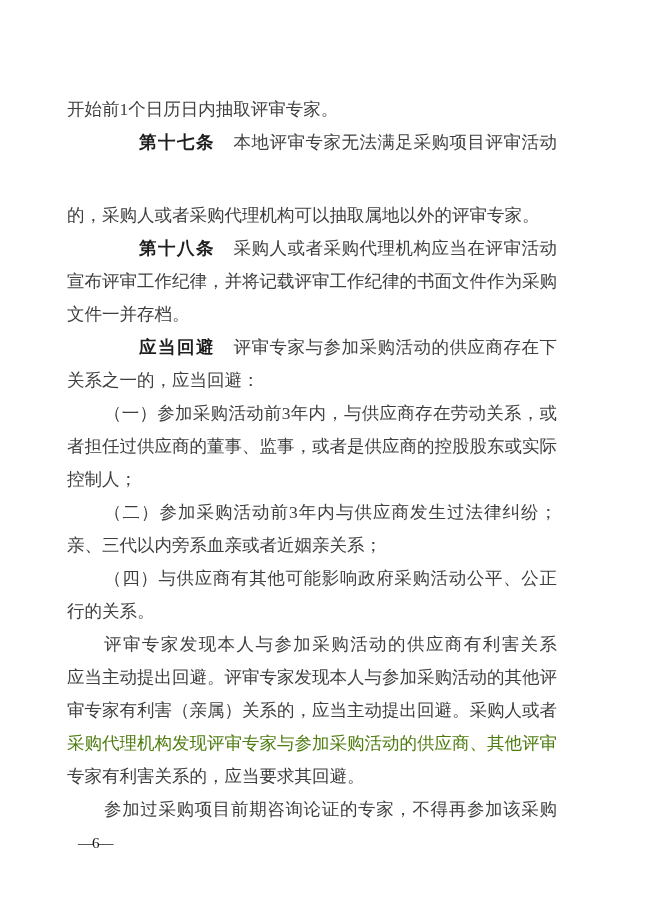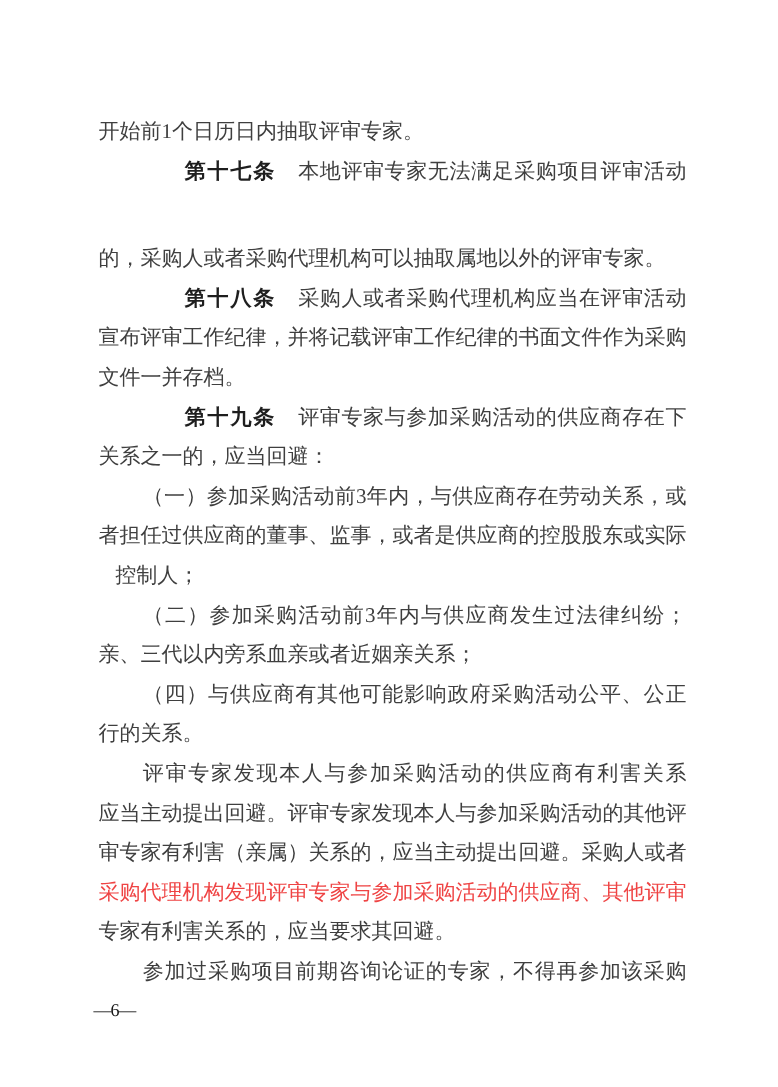--- a/index.html
+++ b/index.html
@@ -10,21 +10,21 @@
   .page {
     position: relative;
     width: 648px;
     height: 906px;
     background: #ffffff;
     overflow: hidden;
     font-family: "Liberation Serif", "DejaVu Serif", serif;
   }
   .content {
     position: absolute;
-    left: 82px;
+    left: 67px;
     top: 93px;
     width: 490px;
   }
   .line {
     height: 33px;
     line-height: 33px;
     font-size: 17.5px;
     color: #3f3f3f;
     text-align: justify;
     text-align-last: left;
@@ -63,30 +63,30 @@
 <body>
 
 <div class="page" style="background: rgb(255, 255, 255);">
   <div class="content">
       <div class="line" style="color: rgb(63, 63, 63);"><span class="txt">开始前1个日历日内抽取评审专家。</span></div>
       <div class="line fill indented" style="color: rgb(63, 63, 63);"><span class="bold" style="color: rgb(30, 30, 30);">第十七条</span><span class="gap"></span><span class="txt">本地评审专家无法满足采购项目评审活动需要</span></div>
       <div class="line" style="color: rgb(63, 63, 63); margin-top: 40px;"><span class="txt">的，采购人或者采购代理机构可以抽取属地以外的评审专家。</span></div>
       <div class="line fill indented" style="color: rgb(63, 63, 63);"><span class="bold" style="color: rgb(30, 30, 30);">第十八条</span><span class="gap"></span><span class="txt">采购人或者采购代理机构应当在评审活动开始前</span></div>
       <div class="line fill" style="color: rgb(63, 63, 63);"><span class="txt">宣布评审工作纪律，并将记载评审工作纪律的书面文件作为采购</span></div>
       <div class="line" style="color: rgb(63, 63, 63);"><span class="txt">文件一并存档。</span></div>
-      <div class="line fill indented" style="color: rgb(63, 63, 63);"><span class="bold" style="color: rgb(30, 30, 30);">第十九条</span><span class="gap"></span><span class="txt">评审专家与参加采购活动的供应商存在下列利害</span></div>
+      <div class="line fill indented" style="color: rgb(63, 63, 63);"><span class="bold" style="color: rgb(30, 30, 30);">应当回避</span><span class="gap"></span><span class="txt">评审专家与参加采购活动的供应商存在下列利害</span></div>
       <div class="line" style="color: rgb(63, 63, 63);"><span class="txt">关系之一的，应当回避：</span></div>
       <div class="line fill indented" style="color: rgb(63, 63, 63);"><span class="txt">（一）参加采购活动前3年内，与供应商存在劳动关系，或</span></div>
       <div class="line fill" style="color: rgb(63, 63, 63);"><span class="txt">者担任过供应商的董事、监事，或者是供应商的控股股东或实际</span></div>
-      <div class="line" style="color: rgb(63, 63, 63); margin-left: 14px;"><span class="txt">控制人；</span></div>
+      <div class="line" style="color: rgb(63, 63, 63);"><span class="txt">控制人；</span></div>
       <div class="line fill indented" style="color: rgb(63, 63, 63);"><span class="txt">（二）参加采购活动前3年内与供应商发生过法律纠纷；</span></div>
       <div class="line" style="color: rgb(63, 63, 63);"><span class="txt">亲、三代以内旁系血亲或者近姻亲关系；</span></div>
       <div class="line fill indented" style="color: rgb(63, 63, 63);"><span class="txt">（四）与供应商有其他可能影响政府采购活动公平、公正进</span></div>
       <div class="line" style="color: rgb(63, 63, 63);"><span class="txt">行的关系。</span></div>
       <div class="line fill indented" style="color: rgb(63, 63, 63);"><span class="txt">评审专家发现本人与参加采购活动的供应商有利害关系的，</span></div>
       <div class="line fill" style="color: rgb(63, 63, 63);"><span class="txt">应当主动提出回避。评审专家发现本人与参加采购活动的其他评</span></div>
       <div class="line fill" style="color: rgb(63, 63, 63);"><span class="txt">审专家有利害（亲属）关系的，应当主动提出回避。采购人或者</span></div>
-      <div class="line fill" style="color: #ef4444; font-family: Liberation Serif, serif;"><span class="txt">采购代理机构发现评审专家与参加采购活动的供应商、其他评审</span></div>
+      <div class="line fill" style="color: #4d7c0f; font-family: Liberation Serif, serif;"><span class="txt">采购代理机构发现评审专家与参加采购活动的供应商、其他评审</span></div>
       <div class="line" style="color: rgb(63, 63, 63);"><span class="txt">专家有利害关系的，应当要求其回避。</span></div>
       <div class="line fill indented" style="color: rgb(63, 63, 63);"><span class="txt">参加过采购项目前期咨询论证的专家，不得再参加该采购项</span></div>
     </div>
   <div class="page-number">—6—</div>
 </div>
 
 </body></html>

